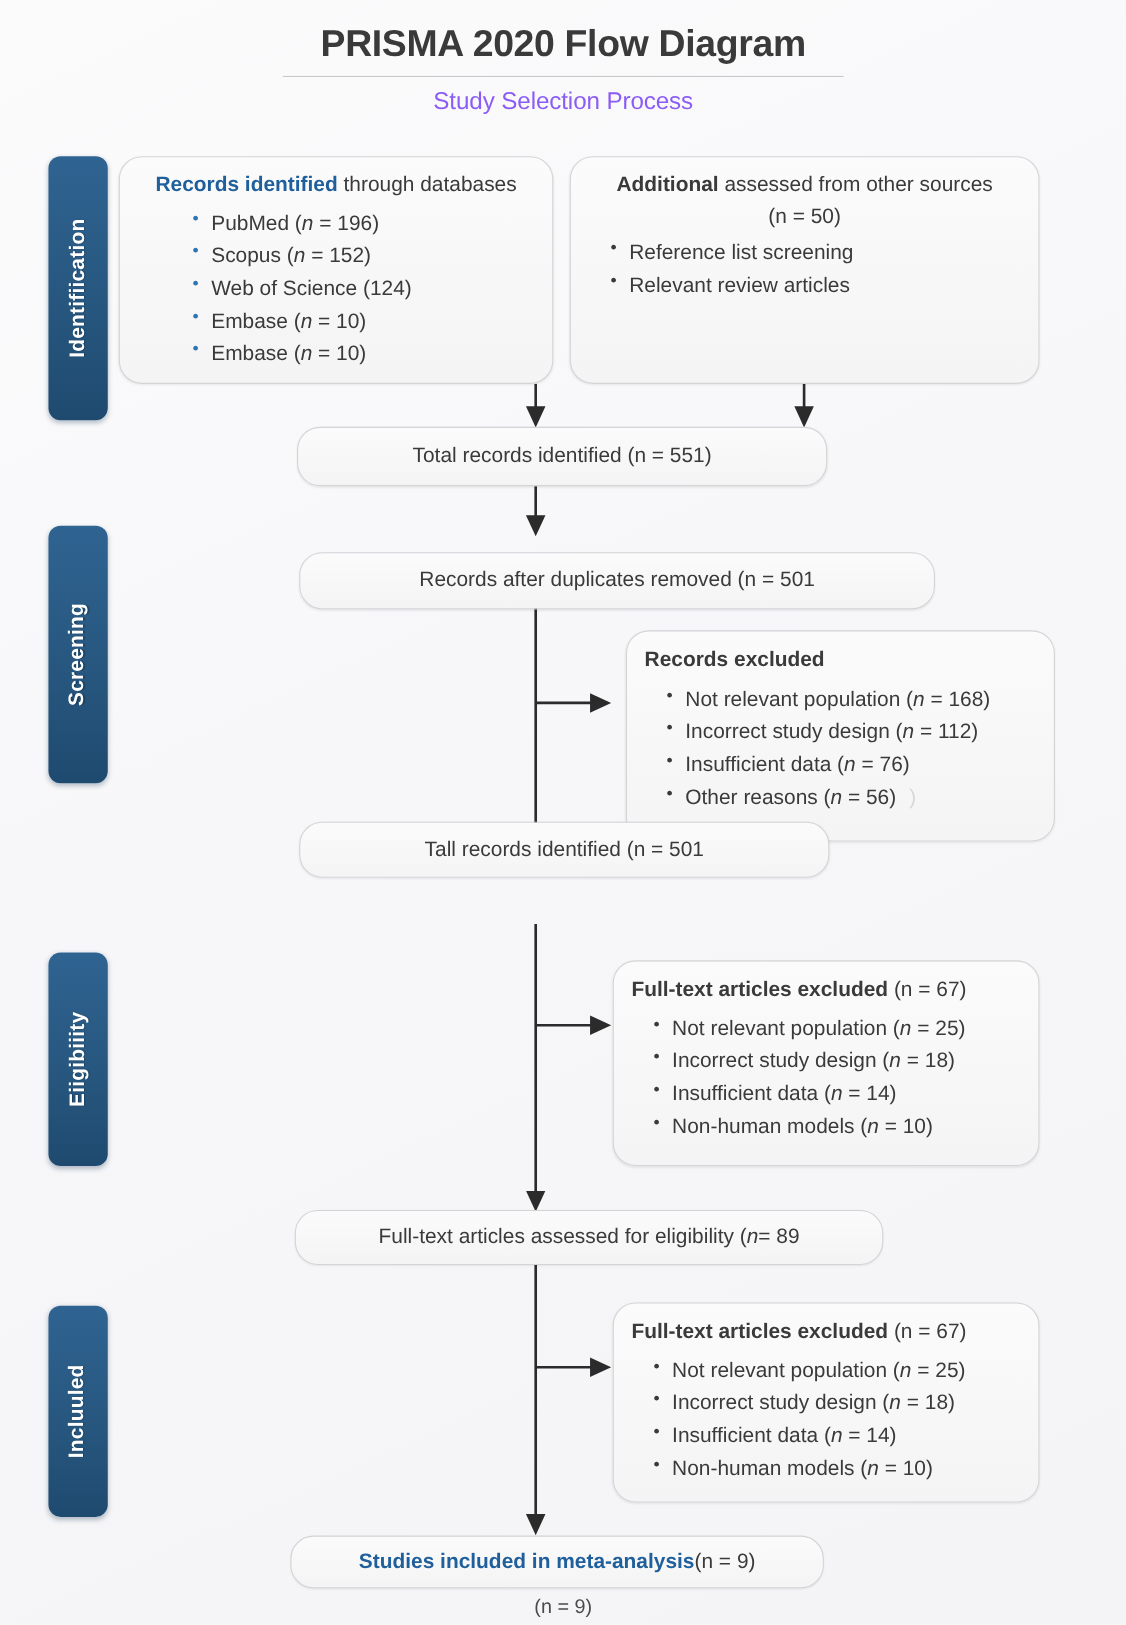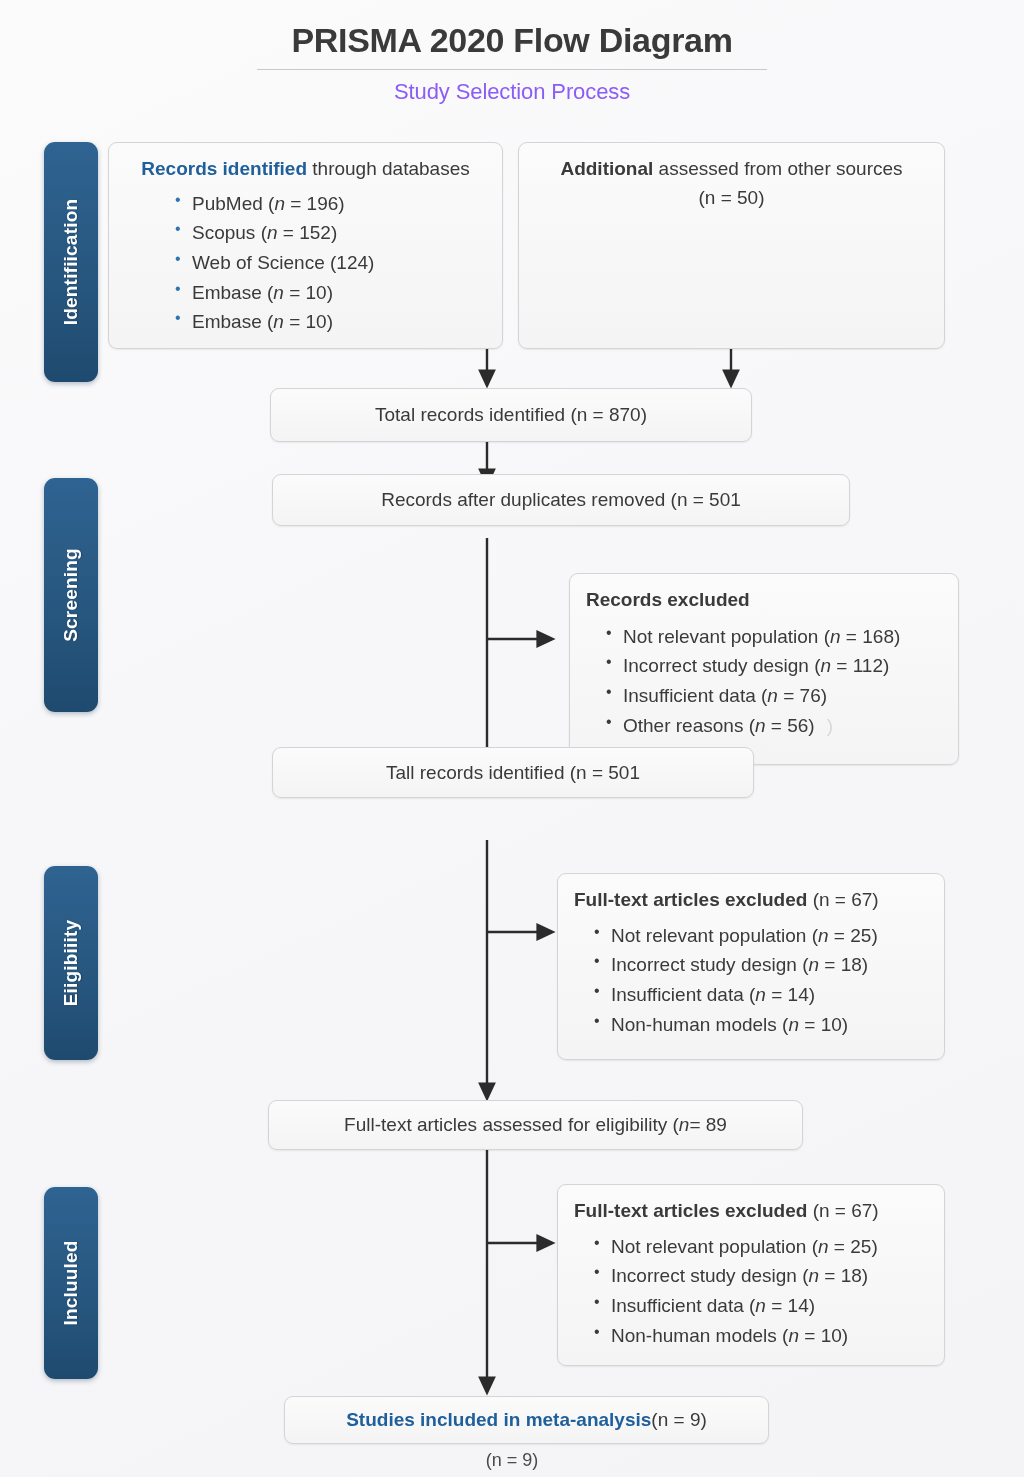--- a/index.html
+++ b/index.html
@@ -76,21 +76,21 @@
     white-space: nowrap;
     transform: rotate(-90deg);
     text-shadow: 0 1px 1px rgba(0,0,0,0.25);
   }
 
   
   .box {
     position: absolute;
     background: linear-gradient(180deg, #fbfbfb 0%, #f4f4f5 100%);
     border: 1px solid #d4d4d7;
-    border-radius: 9px;
+    border-radius: 21px;
     box-shadow: 0 1px 2px rgba(0,0,0,0.07);
   }
   .box-inner {
     padding: 14px 16px;
   }
 
   .box-title {
     font-size: 19px;
     color: #3a3a3a;
     line-height: 1.3;
@@ -216,28 +216,32 @@
     </ul>
   </div>
 </div>
 
 <div class="box" style="left:518px; top:142px; width:427px; height:207px;">
   <div class="box-inner">
     <div class="box-title center">
       <b>Additional</b><span class="reg"> assessed from other sources</span>
     </div>
     <div class="box-title center" style="margin-top:4px;">(n = 50)</div>
+    <ul class="bullets indent2" style="margin-top:5px;">
+      <li>Reference list screening</li>
+      <li>Relevant review articles</li>
+    </ul>
   </div>
 </div>
 
 <div class="box" style="left:270px; top:388px; width:482px; height:54px;">
-  <div class="single-line">Total records identified (n = 870)</div>
-</div>
-
-<div class="box" style="left:272px; top:474px; width:578px; height:52px;">
+  <div class="single-line">Total records identified (n = 551)</div>
+</div>
+
+<div class="box" style="left:272px; top:502px; width:578px; height:52px;">
   <div class="single-line">Records after duplicates removed (n = 501</div>
 </div>
 
 <div class="box" style="left:557px; top:573px; width:390px; height:192px;margin-left:12px;">
   <div class="box-inner">
     <div class="box-title">
       <b>Records excluded</b>
     </div>
     <ul class="bullets indent2" style="margin-top:9px;">
       <li><span>Not relevant population (</span><i>n</i><span> = 168)</span></li>
@@ -281,21 +285,21 @@
     </div>
     <ul class="bullets indent2" style="margin-top:8px;">
       <li><span>Not relevant population (</span><i>n</i><span> = 25)</span></li>
       <li><span>Incorrect study design (</span><i>n</i><span> = 18)</span></li>
       <li><span>Insufficient data (</span><i>n</i><span> = 14)</span></li>
       <li><span>Non-human models (</span><i>n</i><span> = 10)</span></li>
     </ul>
   </div>
 </div>
 
-<div class="box" style="left:284px; top:1396px; width:485px; height:48px;">
+<div class="box" style="left:264px; top:1396px; width:485px; height:48px;">
   <div class="single-line blue">
     <b>Studies included in meta-analysis</b>
       <span class="nreg"> (n = 9)</span>
   </div>
 </div>
 
 <div class="tail-note" style="top:1450px; left:0;">
   <span>(n = 9)</span>
 </div>
 

